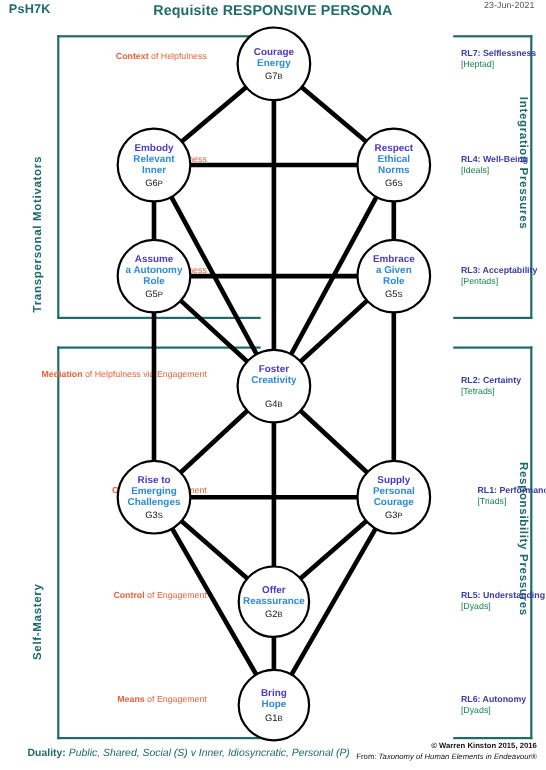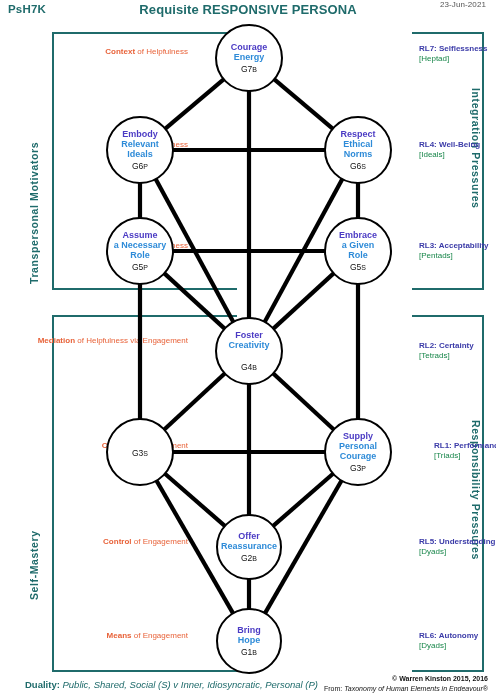--- a/index.html
+++ b/index.html
@@ -149,56 +149,61 @@
       <div class="ttl">
         <div>Courage</div>
         <div>Energy</div>
       </div>
       <div class="code"><span>G7</span><i>B</i></div>
     </div>
     <div class="node" style="left: 106px; top: 116px; width: 68px; height: 68px;">
       <div class="ttl">
         <div>Embody</div>
         <div>Relevant</div>
-        <div>Ideals</div>
+        <div>Inner</div>
       </div>
       <div class="code"><span>G6</span><i>P</i></div>
     </div>
     <div class="node" style="left: 324px; top: 116px; width: 68px; height: 68px;">
       <div class="ttl">
         <div>Respect</div>
         <div>Ethical</div>
         <div>Norms</div>
       </div>
       <div class="code"><span>G6</span><i>S</i></div>
     </div>
     <div class="node" style="left: 106px; top: 217px; width: 68px; height: 68px;">
       <div class="ttl">
         <div>Assume</div>
-        <div>a Necessary</div>
+        <div>a Autonomy</div>
         <div>Role</div>
       </div>
       <div class="code"><span>G5</span><i>P</i></div>
     </div>
     <div class="node" style="left: 324px; top: 217px; width: 68px; height: 68px;">
       <div class="ttl">
         <div>Embrace</div>
         <div>a Given</div>
         <div>Role</div>
       </div>
       <div class="code"><span>G5</span><i>S</i></div>
     </div>
     <div class="node" style="left: 215px; top: 317px; width: 68px; height: 68px; gap: 10px;">
       <div class="ttl">
         <div>Foster</div>
         <div>Creativity</div>
       </div>
       <div class="code"><span>G4</span><i>B</i></div>
     </div>
     <div class="node" style="left: 106px; top: 418px; width: 68px; height: 68px;">
+      <div class="ttl">
+        <div>Rise to</div>
+        <div>Emerging</div>
+        <div>Challenges</div>
+      </div>
       <div class="code"><span>G3</span><i>S</i></div>
     </div>
     <div class="node" style="left: 324px; top: 418px; width: 68px; height: 68px;">
       <div class="ttl">
         <div>Supply</div>
         <div>Personal</div>
         <div>Courage</div>
       </div>
       <div class="code"><span>G3</span><i>P</i></div>
     </div>

